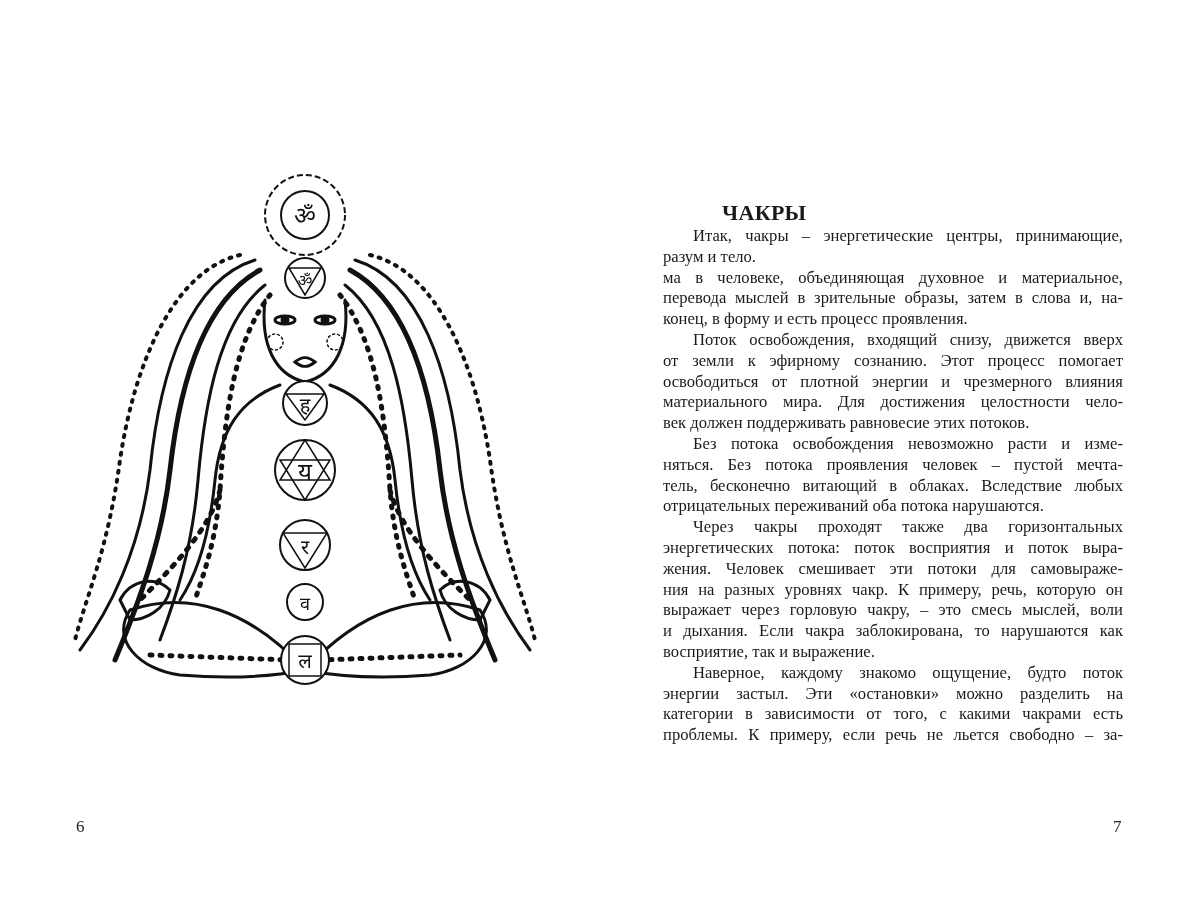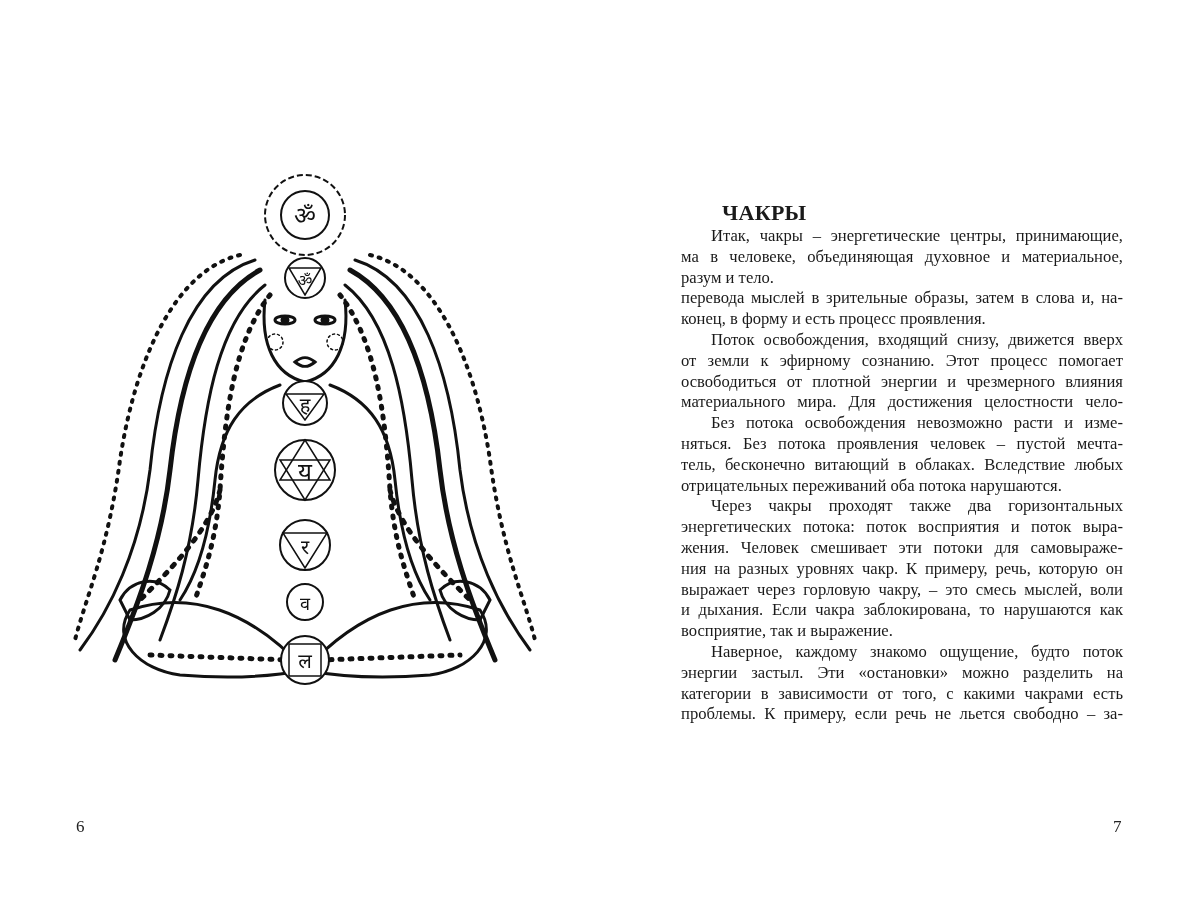--- a/index.html
+++ b/index.html
@@ -6,21 +6,21 @@
   body { width: 1200px; height: 899px; position: relative; overflow: hidden; font-family: "DejaVu Serif", "Liberation Serif", serif; color: #1a1a1a; }
   .page { position: absolute; top: 0; height: 899px; }
   .page-left { left: 0; width: 600px; }
   .page-right { left: 600px; width: 600px; }
   .illustration { position: absolute; left: 70px; top: 170px; width: 470px; height: 550px; }
   .page-number { position: absolute; top: 817px; font-family: "Liberation Serif", serif; font-size: 17px; color: #222; }
   .pn-left { left: 76px; }
   .pn-right { left: 513px; }
   .text-block { position: absolute; left: 63px; top: 200px; width: 460px; }
   .title { font-family: "Liberation Serif", serif; font-weight: bold; font-size: 22px; margin: 0 0 0 59px; height: 26px; line-height: 26px; letter-spacing: 0.3px; }
-  .line { font-family: "Liberation Serif", serif; font-size: 16.6px; line-height: 20.8px; height: 20.8px; white-space: nowrap; text-align: justify; text-align-last: justify; margin-left: 18px; }
+  .line { font-family: "Liberation Serif", serif; font-size: 16.6px; line-height: 20.8px; height: 20.8px; white-space: nowrap; text-align: justify; text-align-last: justify; }
   .line.indent { padding-left: 30px; }
   .line.last { text-align-last: left; }
 </style>
 </head>
 <body>
 
 <div class="page page-left">
   <svg class="illustration" viewBox="0 0 470 550" xmlns="http://www.w3.org/2000/svg">
     <g fill="none" stroke="#111" stroke-width="3" stroke-linecap="round">
 
@@ -88,34 +88,35 @@
   </svg>
   <div class="page-number pn-left">6</div>
 </div>
 
 <div class="page page-right">
   <div class="text-block">
     <h1 class="title">ЧАКРЫ</h1>
 
     <div>
       <div class="line indent">Итак, чакры – энергетические центры, принимающие,</div>
+      <div class="line last">разум и тело.</div>
       <div class="line">ма в человеке, объединяющая духовное и материальное,</div>
-      <div class="line last">разум и тело.</div>
     </div>
 
     <div>
       <div class="line">перевода мыслей в зрительные образы, затем в слова и, на-</div>
       <div class="line last">конец, в форму и есть процесс проявления.</div>
     </div>
 
     <div>
       <div class="line indent">Поток освобождения, входящий снизу, движется вверх</div>
       <div class="line">от земли к эфирному сознанию. Этот процесс помогает</div>
       <div class="line">освободиться от плотной энергии и чрезмерного влияния</div>
       <div class="line">материального мира. Для достижения целостности чело-</div>
+      <div class="line last">век должен поддерживать равновесие этих потоков.</div>
     </div>
 
     <div>
       <div class="line indent">Без потока освобождения невозможно расти и изме-</div>
       <div class="line">няться. Без потока проявления человек – пустой мечта-</div>
       <div class="line">тель, бесконечно витающий в облаках. Вследствие любых</div>
       <div class="line last">отрицательных переживаний оба потока нарушаются.</div>
     </div>
 
     <div>

